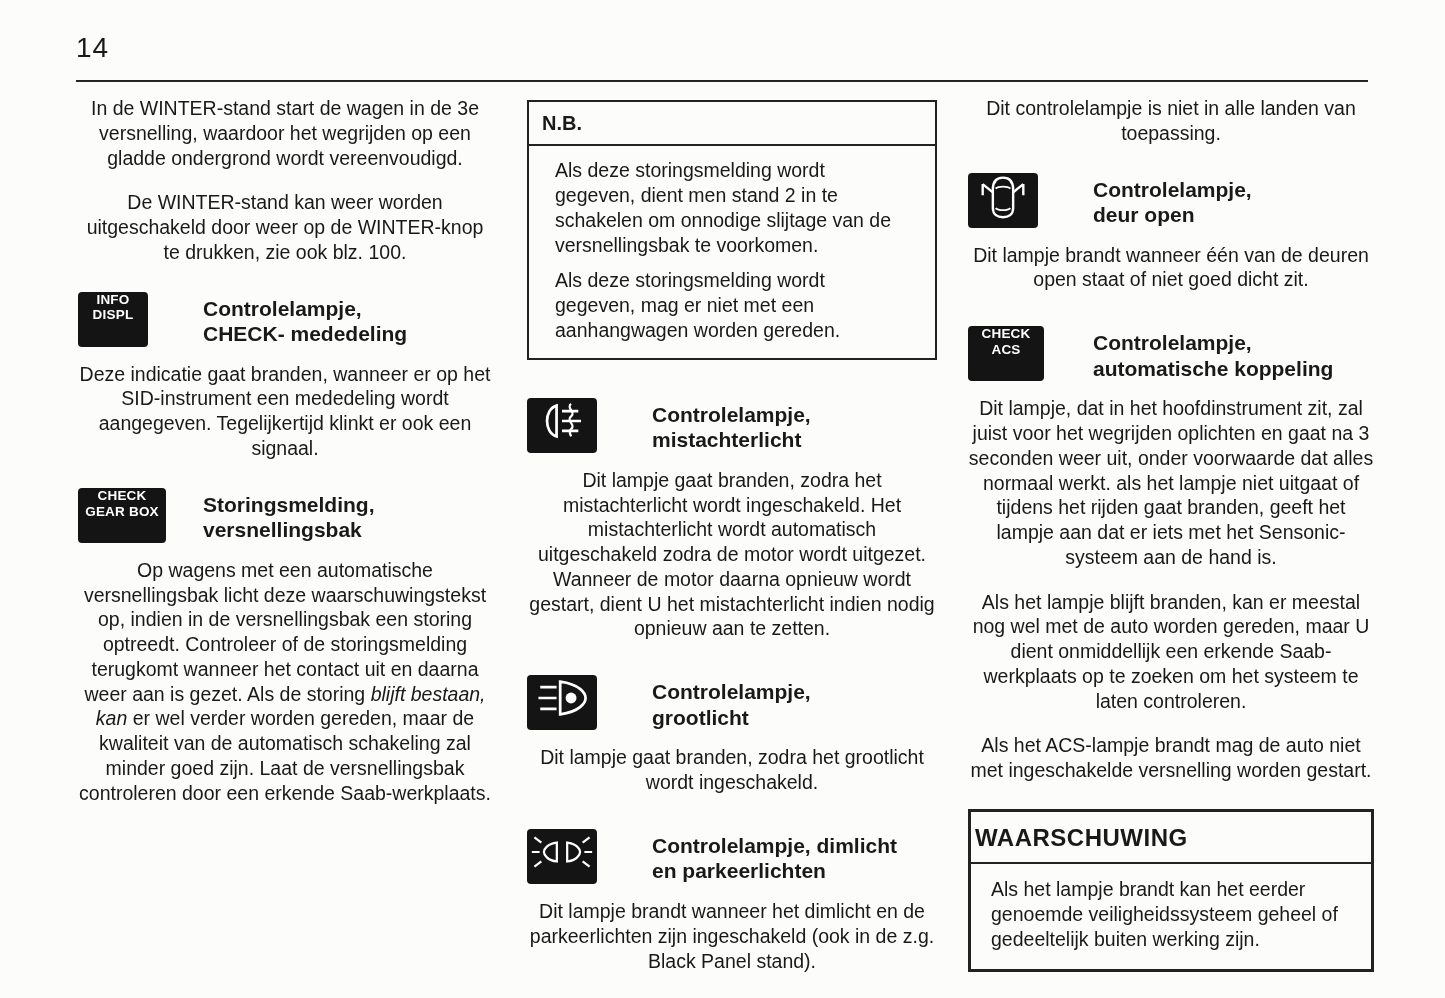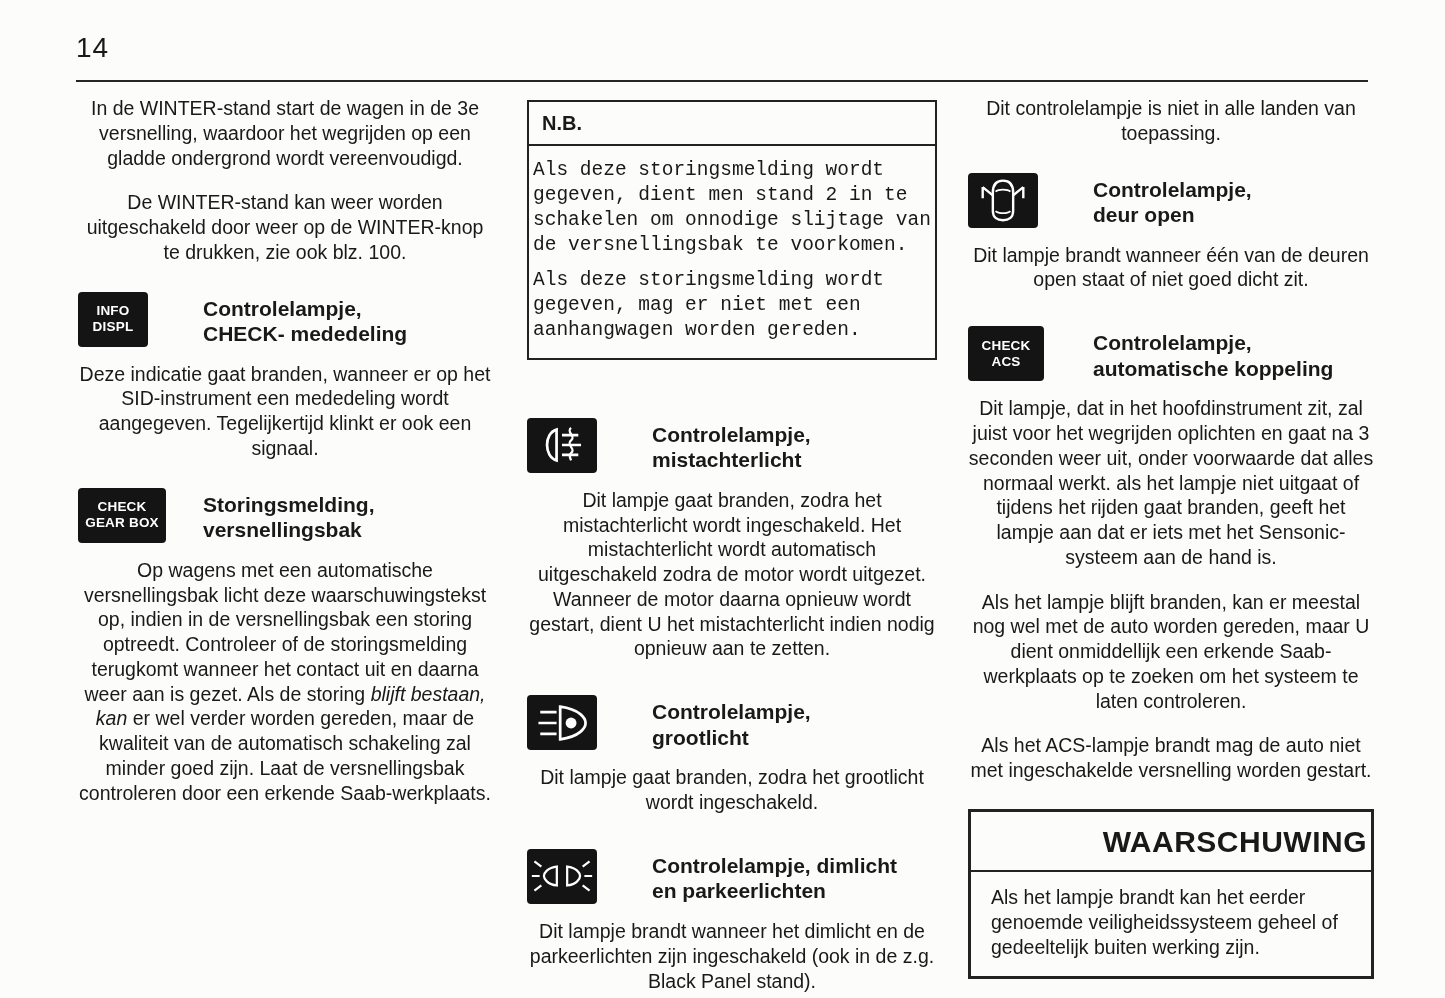--- a/index.html
+++ b/index.html
@@ -20,37 +20,37 @@
   #col-right  { left:968px; width:406px; }
 
   p.para { margin:0 0 5px 0;text-align:center; }
   p.para + p.para { margin-top:20px; }
   .em { font-style:italic; }
 
   .section { display:flex; align-items:flex-start; margin:27px 0 15px 0; }
   .icon-slot { flex:0 0 125px; }
   .icon-box {
     background:#141414; color:#fff; border-radius:4px;
-    display:flex; flex-direction:column; align-items:center; justify-content:center;
+    display:flex; flex-direction:column; align-items:center; justify-content:flex-start;
     height:55px; width:70px;
   }
   .icon-box.wide { width:88px; }
   .icon-box.mid  { width:76px; }
   .icon-box .txt { font-size:13.5px; font-weight:bold; line-height:1.18; text-align:center; letter-spacing:0.2px; }
   .icon-box svg { display:block; }
 
   .heading { font-size:21px; font-weight:bold; line-height:1.22; padding-top:4px; }
 
-  .nb-box { border:2px solid #222; margin:4px 0 58px 0; background:#fcfcfb; }
+  .nb-box { border:2px solid #222; margin:4px 0 38px 0; background:#fcfcfb; }
   .nb-title { font-weight:bold; font-size:20px; padding:9px 13px 8px; border-bottom:2px solid #222; }
-  .nb-body { padding:12px 4px 15px;font-family:Liberation Mono, monospace; }
+  .nb-body { padding:12px 26px 15px; }
   .nb-body p + p { margin-top:11px; }
 
   .warn-box { border:3px solid #222; margin-top:26px; }
-  .warn-title { text-align:right; font-weight:bold; font-size:30px; padding:11px 4px 9px; border-bottom:2px solid #222; letter-spacing:0.5px; }
+  .warn-title { text-align:left; font-weight:bold; font-size:24px; padding:11px 4px 9px; border-bottom:2px solid #222; letter-spacing:0.5px; }
   .warn-body { padding:13px 20px 17px; }
 
   .sect-body { margin-top:2px; }
   .gap-lg { margin-top:34px; }
 </style>
 </head>
 <body>
 
 <div class="page">
 

